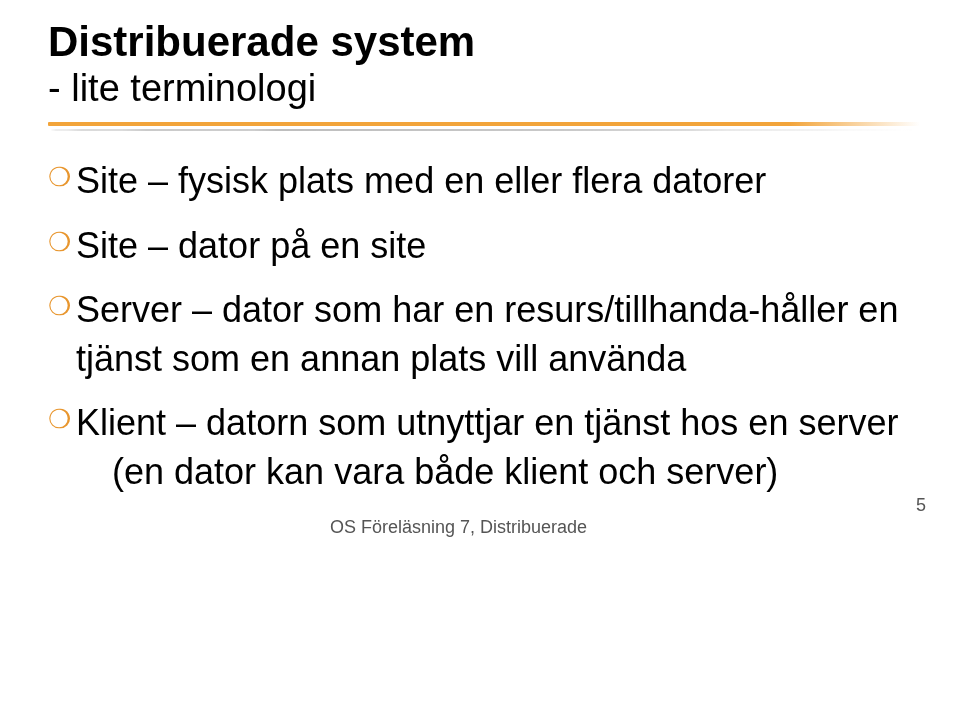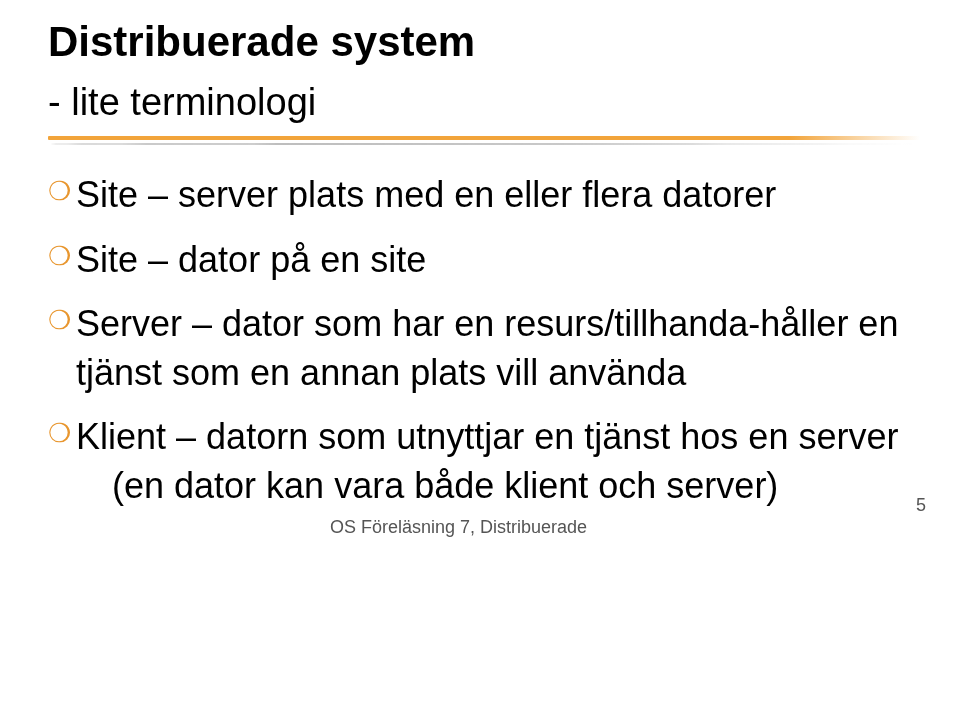--- a/index.html
+++ b/index.html
@@ -20,21 +20,21 @@
     padding: 18px 40px 20px 48px;
   }
   .title {
     font-weight: bold;
     font-size: 42px;
     line-height: 1.15;
   }
   .subtitle {
     font-size: 38px;
     line-height: 1.1;
-    margin-top: 16px;
+    margin-top: 2px;
   }
   .rule-wrap {
     margin-top: 12px;
     margin-bottom: 26px;
   }
   .rule {
     height: 4px;
     background: linear-gradient(to right, #f2a43a 0%, #f2a43a 85%, rgba(242,164,58,0) 100%);
     border-radius: 1px;
   }
@@ -106,21 +106,21 @@
   <div class="rule-wrap">
     <div class="rule"></div>
     <div class="rule shadow"></div>
   </div>
 
   <div class="bullets">
 
     <div class="bullet">
       <span class="moon">❍</span>
       <span class="btext">
-        <span class="term">Site</span><span> – server plats med en eller flera datorer</span>
+        <span class="term">Site</span><span> – fysisk plats med en eller flera datorer</span>
       </span>
     </div>
 
     <div class="bullet">
       <span class="moon">❍</span>
       <span class="btext">
         <span class="term">Site</span><span> – dator på en site</span>
       </span>
     </div>
 

